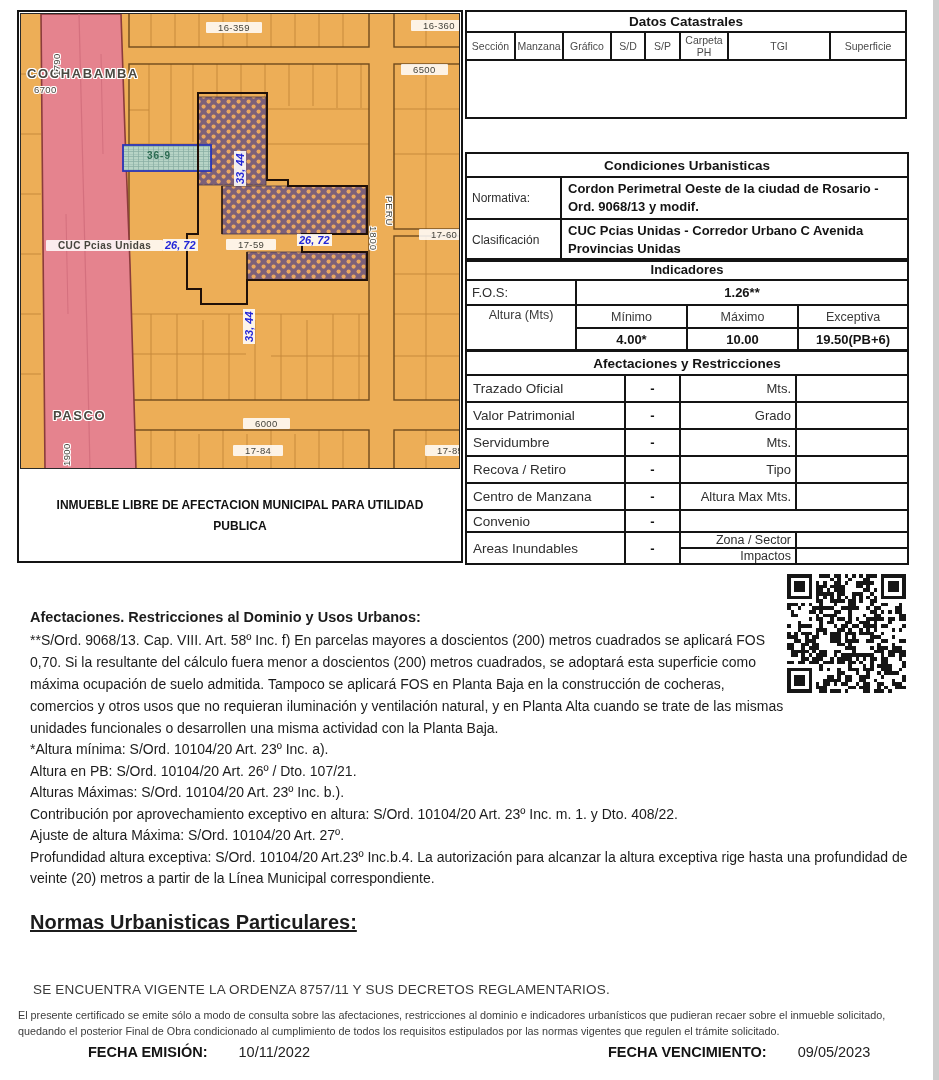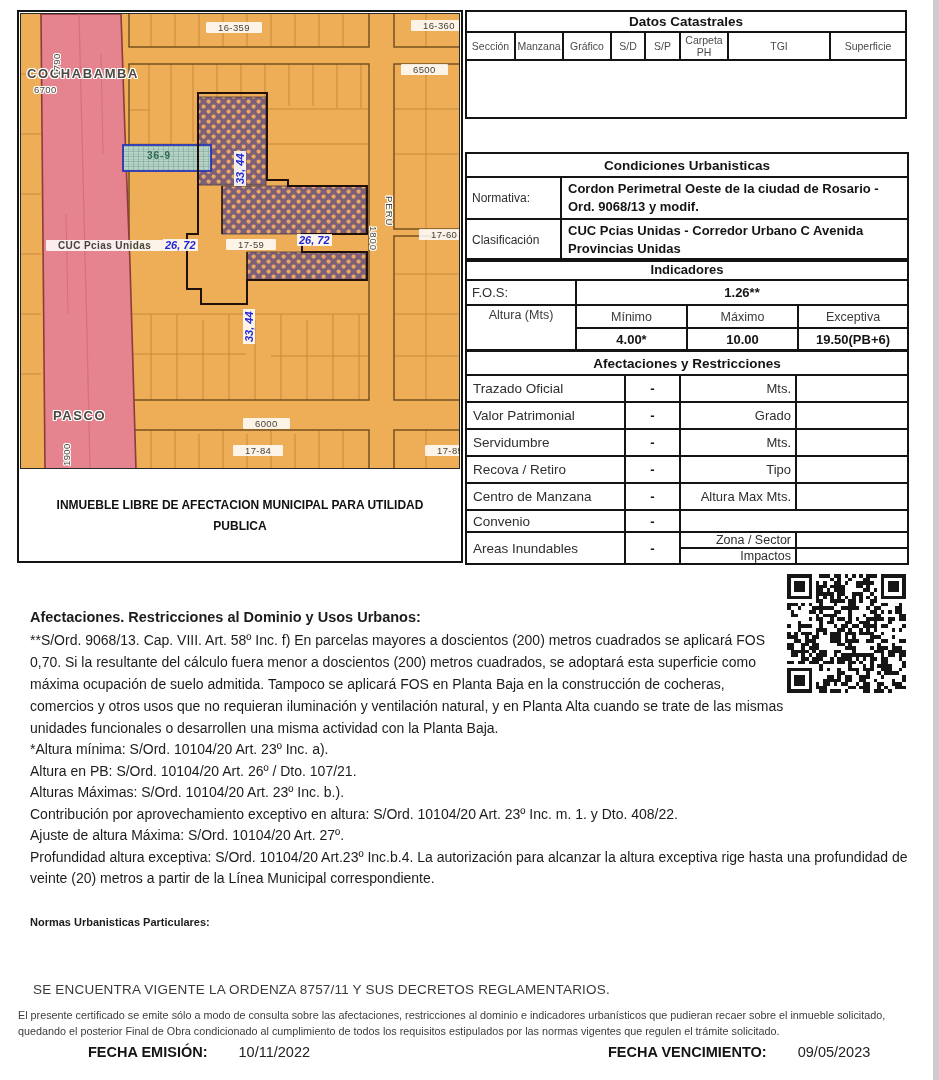--- a/index.html
+++ b/index.html
@@ -60,21 +60,21 @@
   .t4 td.sub-half { text-align: right; color: #2e2e2e; font-size: 12.5px; padding-right: 4px; }
 
   
   .qr { position: absolute; left: 787px; top: 574px; width: 119px; height: 119px; }
 
   
   .text-block { position: absolute; left: 30px; top: 606px; width: 882px; font-size: 14px; line-height: 22px; color: #1c1c1c; }
   .text-block .heading { font-weight: bold; font-size: 14.5px; margin-bottom: 1px; }
   .text-block .p1 { width: 757px; }
   .text-block .lines { line-height: 21.5px; }
-  .text-block .normas { font-weight: bold; font-size: 11px; margin-top: 21px; }
+  .text-block .normas { font-weight: bold; font-size: 20px; margin-top: 21px; text-decoration: underline; }
   .vigente { position: absolute; left: 33px; top: 982px; font-size: 13.5px; color: #3a3a3a; letter-spacing: .2px; }
   .aviso { position: absolute; left: 18px; top: 1008px; width: 908px; font-size: 10.8px; line-height: 15.5px; color: #3c3c3c; }
   .fechas { position: absolute; left: 0; top: 1044px; width: 939px; height: 24px; font-size: 14.5px; }
   .fechas .pair { position: absolute; white-space: nowrap; }
   .fechas .p-emision { left: 88px; }
   .fechas .p-venc { left: 608px; }
   .fechas .flabel { font-weight: bold; }
   .fechas .fvalue { margin-left: 27px; color: #222; text-align: right; }
 </style>
 </head>

